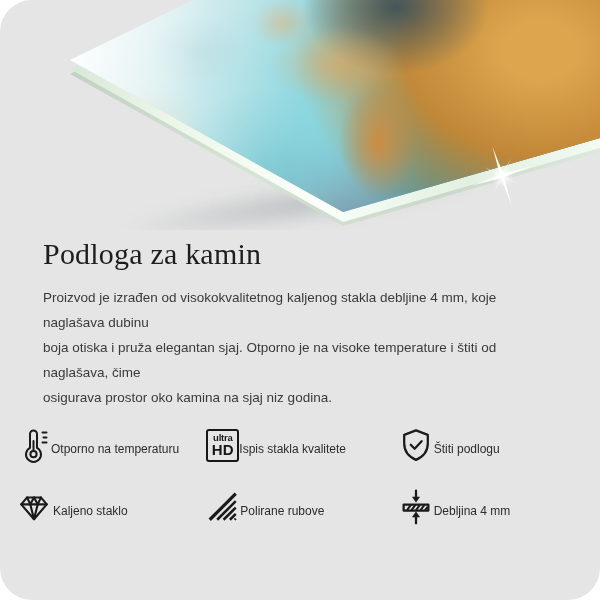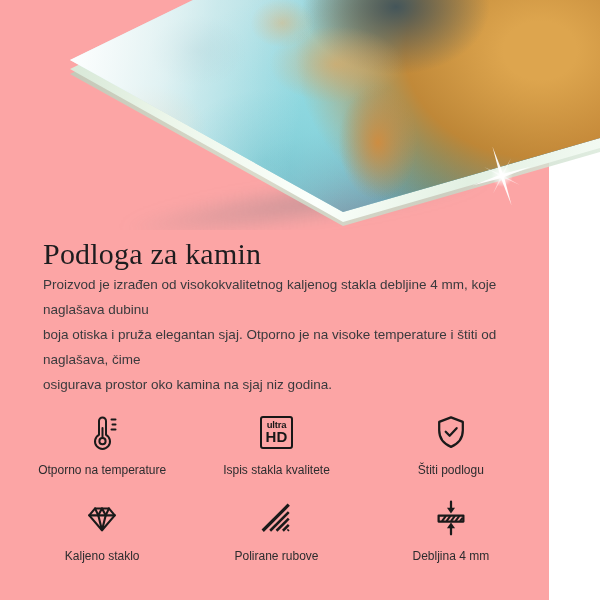--- a/index.html
+++ b/index.html
@@ -1,21 +1,21 @@
 <!DOCTYPE html>
 <html><head>
 <meta charset="utf-8">
 <style>
   html,body{margin:0;padding:0;}
   body{
     width:600px;height:600px;overflow:hidden;background:#ffffff;
     font-family:"Liberation Sans","DejaVu Sans",sans-serif;
     -webkit-font-smoothing:antialiased;
   }
-  .page{position:relative;width:549px;height:600px;background:#fca5a5;}
+  .page{position:relative;width:600px;height:600px;background:#e5e5e5;border-radius:32px;}
 
   
   .hero{position:relative;width:600px;height:230px;overflow:hidden;}
   .panel-shadow{
     position:absolute;left:70px;top:178px;width:470px;height:52px;
     background:radial-gradient(closest-side,rgba(110,120,128,.35),rgba(110,120,128,0) 80%);
     filter:blur(7px);transform:rotate(-8deg);
   }
   .glass-edge{position:absolute;inset:0;}
   .edge-lower{
@@ -49,28 +49,28 @@
   .sparkle{position:absolute;left:470px;top:144px;width:64px;height:64px;transform:rotate(-18deg);}
 
   
   .content{padding:0 40px 0 43px;}
   .title{
     margin:6px 0 0 0;
     font-family:"Liberation Serif","DejaVu Serif",serif;
     font-weight:400;font-size:30px;line-height:35px;
     color:#1d1d1f;letter-spacing:.2px;
   }
-  .description{margin-top:1px;font-size:13.5px;line-height:25px;color:#3a3a3d;}
+  .description{margin-top:14px;font-size:13.5px;line-height:25px;color:#3a3a3d;}
 
   
   .features{
     display:grid;grid-template-columns:1fr 1fr 1fr;
     row-gap:18px;margin:13px -29px 0 -28px;
   }
-  .feature{display:flex;flex-direction:column;align-items:center;}
+  .feature{display:flex;flex-direction:row;align-items:center;}
   .icon-wrap{height:44px;display:flex;align-items:center;justify-content:center;}
   .feature-label{margin-top:9px;font-size:12px;color:#2c2c2e;line-height:15px;}
   .feature svg{display:block;}
   .stroke{fill:none;stroke:#1a1a1a;stroke-width:2;stroke-linecap:round;stroke-linejoin:round;}
   .fillblk{fill:#1a1a1a;stroke:none;}
   .uhd-box{
     width:29px;height:29px;border:2.5px solid #171717;border-radius:3px;
     display:flex;flex-direction:column;align-items:center;justify-content:center;
     color:#171717;
   }
@@ -125,21 +125,21 @@
 
       <div class="feature">
         <div class="icon-wrap">
           <svg width="36" height="38" viewBox="0 0 36 38">
             <path class="stroke" stroke-width="2.1" d="M15 8 A3.5 3.5 0 0 1 22 8 L22 21.8 A7.5 7.5 0 1 1 15 21.8 Z"></path>
             <circle class="stroke" cx="18.5" cy="28.2" r="3.1"></circle>
             <path class="stroke" stroke-width="2" d="M18.5 15 V24.2"></path>
             <path class="stroke" stroke-width="2" d="M27.5 6.5 H31.5 M28.5 11.5 H31.5 M27.5 16.5 H31.5"></path>
           </svg>
         </div>
-        <div class="feature-label">Otporno na temperature</div>
+        <div class="feature-label">Otporno na temperaturu</div>
       </div>
 
       <div class="feature">
         <div class="icon-wrap">
           <div class="uhd-box">
             <span class="uhd-top">ultra</span>
             <span class="uhd-bottom">HD</span>
           </div>
         </div>
         <div class="feature-label">Ispis stakla kvalitete</div>

